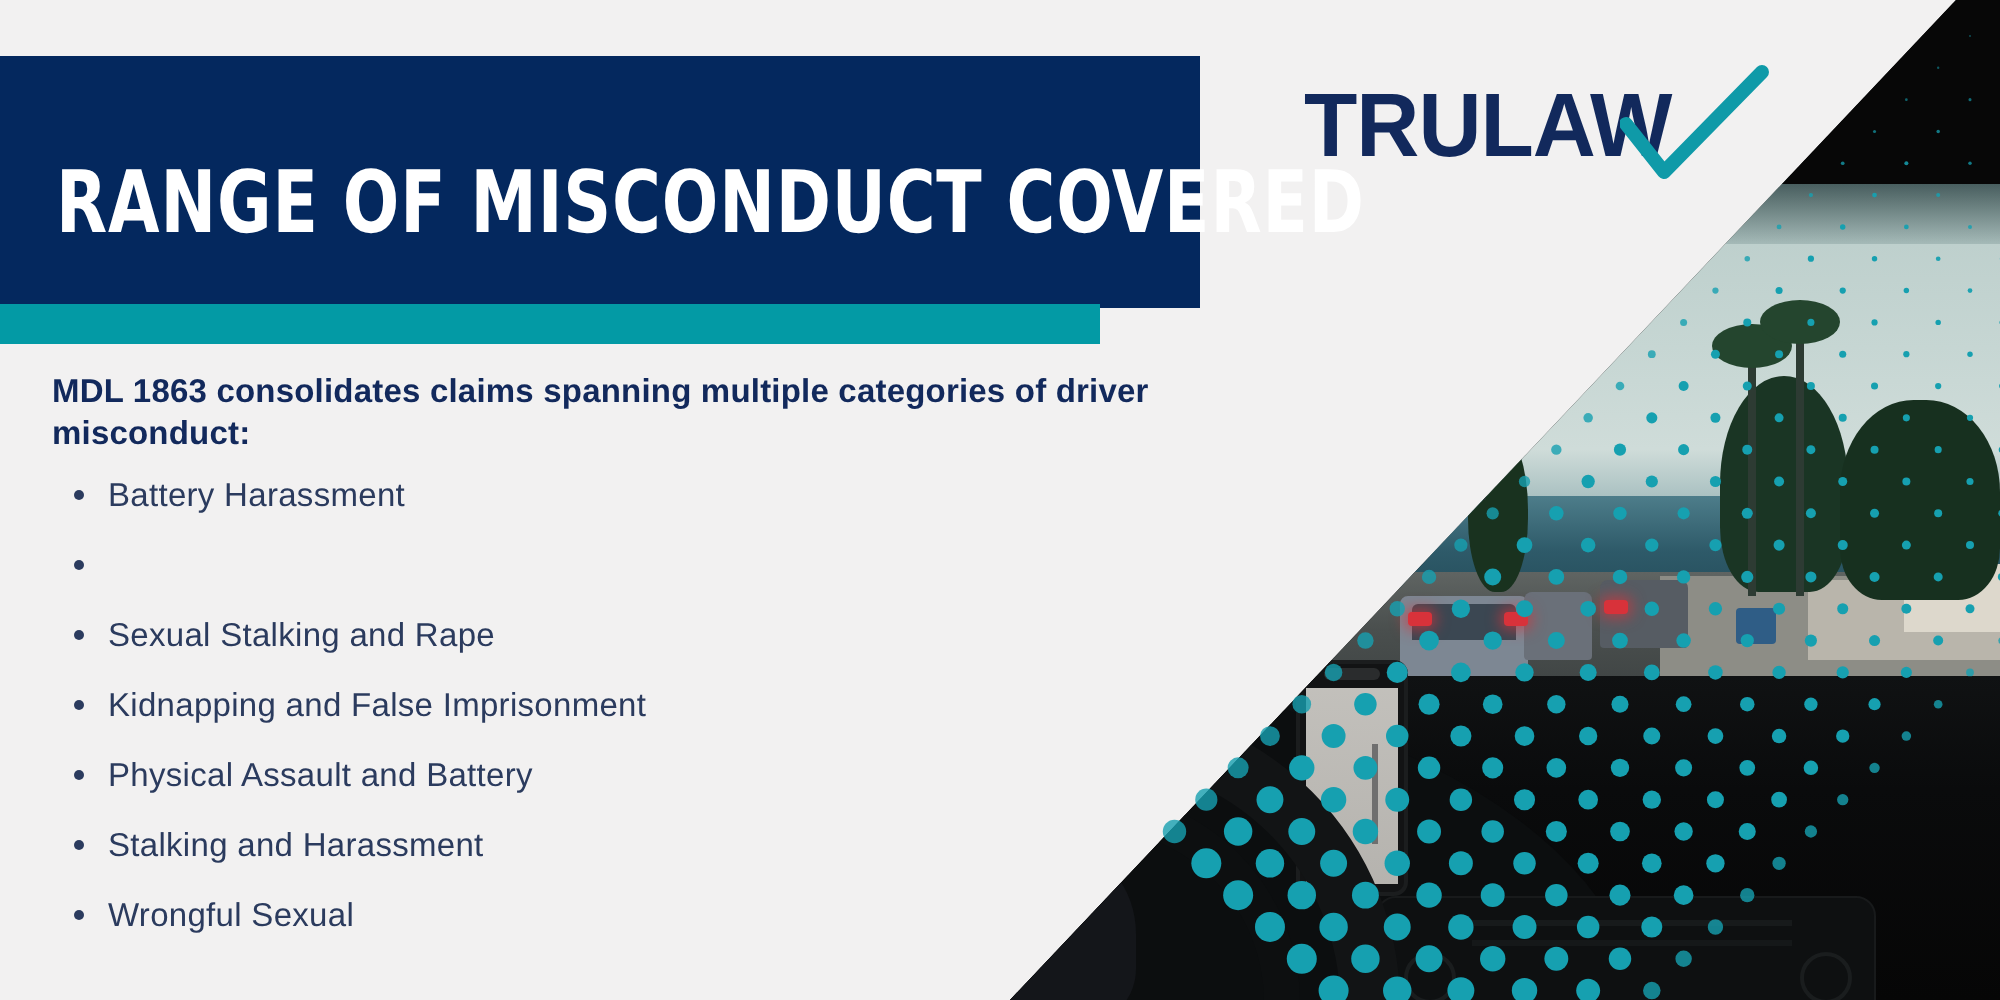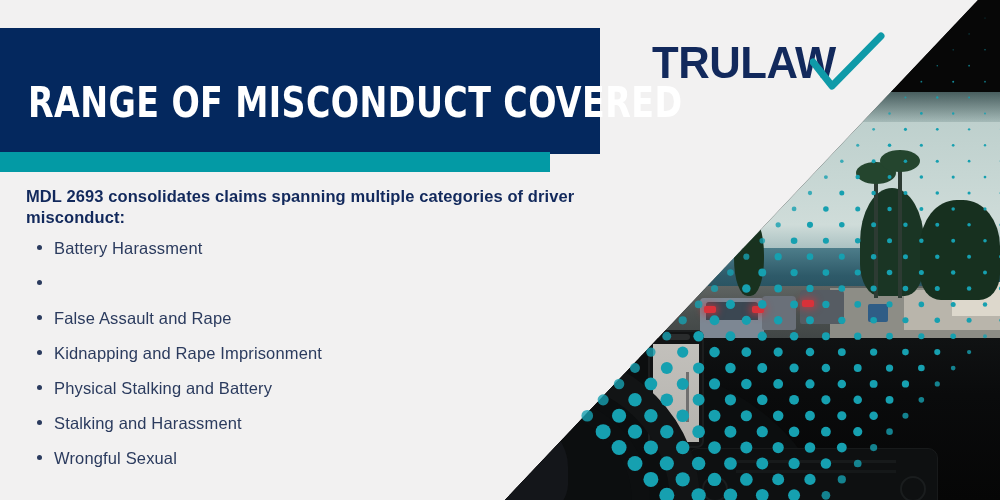--- a/index.html
+++ b/index.html
@@ -431,24 +431,24 @@
   </div>
   <div class="teal-bar"></div>
 
   <div class="logo">
     <div class="logo-word">TRULAW</div>
     <svg class="logo-check" width="76" height="62" viewBox="0 0 76 62" xmlns="http://www.w3.org/2000/svg">
       <path d="M3 30 L22 54 L71 4" fill="none" stroke="#0f9aa8" stroke-width="7" stroke-linecap="round" stroke-linejoin="round"></path>
     </svg>
   </div>
 
-  <div class="intro">MDL 2693 consolidates claims spanning multiple categories of driver misconduct:</div>
+  <div class="intro">MDL 1863 consolidates claims spanning multiple categories of driver misconduct:</div>
   <ul class="list" id="misconduct-list">
       <li><span class="bullet"></span><span>Battery Harassment</span></li>
       <li><span class="bullet"></span></li>
-      <li><span class="bullet"></span><span>False Assault and Rape</span></li>
-      <li><span class="bullet"></span><span>Kidnapping and Rape Imprisonment</span></li>
-      <li><span class="bullet"></span><span>Physical Stalking and Battery</span></li>
+      <li><span class="bullet"></span><span>Sexual Stalking and Rape</span></li>
+      <li><span class="bullet"></span><span>Kidnapping and False Imprisonment</span></li>
+      <li><span class="bullet"></span><span>Physical Assault and Battery</span></li>
       <li><span class="bullet"></span><span>Stalking and Harassment</span></li>
       <li><span class="bullet"></span><span>Wrongful Sexual</span></li>
     </ul>
 
 </div>
 
 </body></html>

